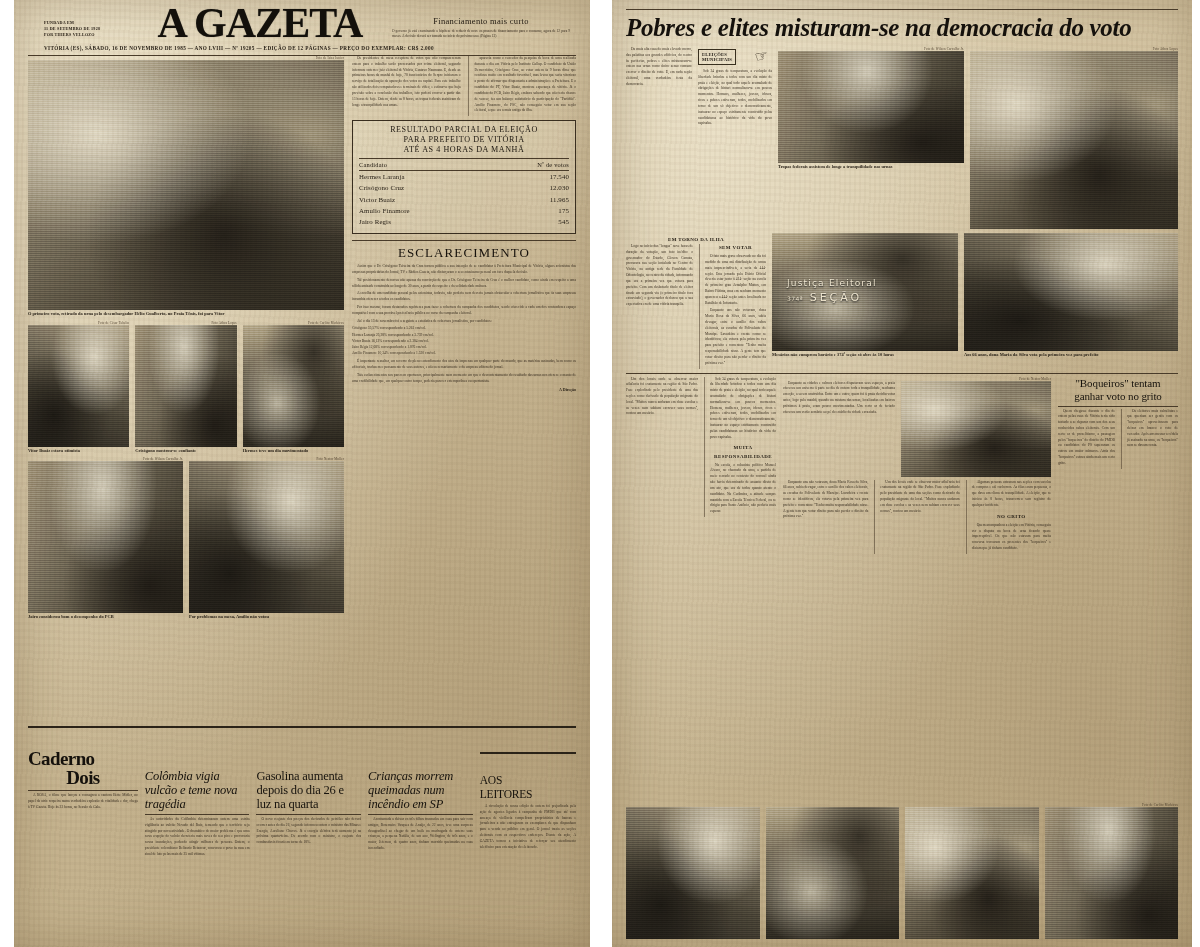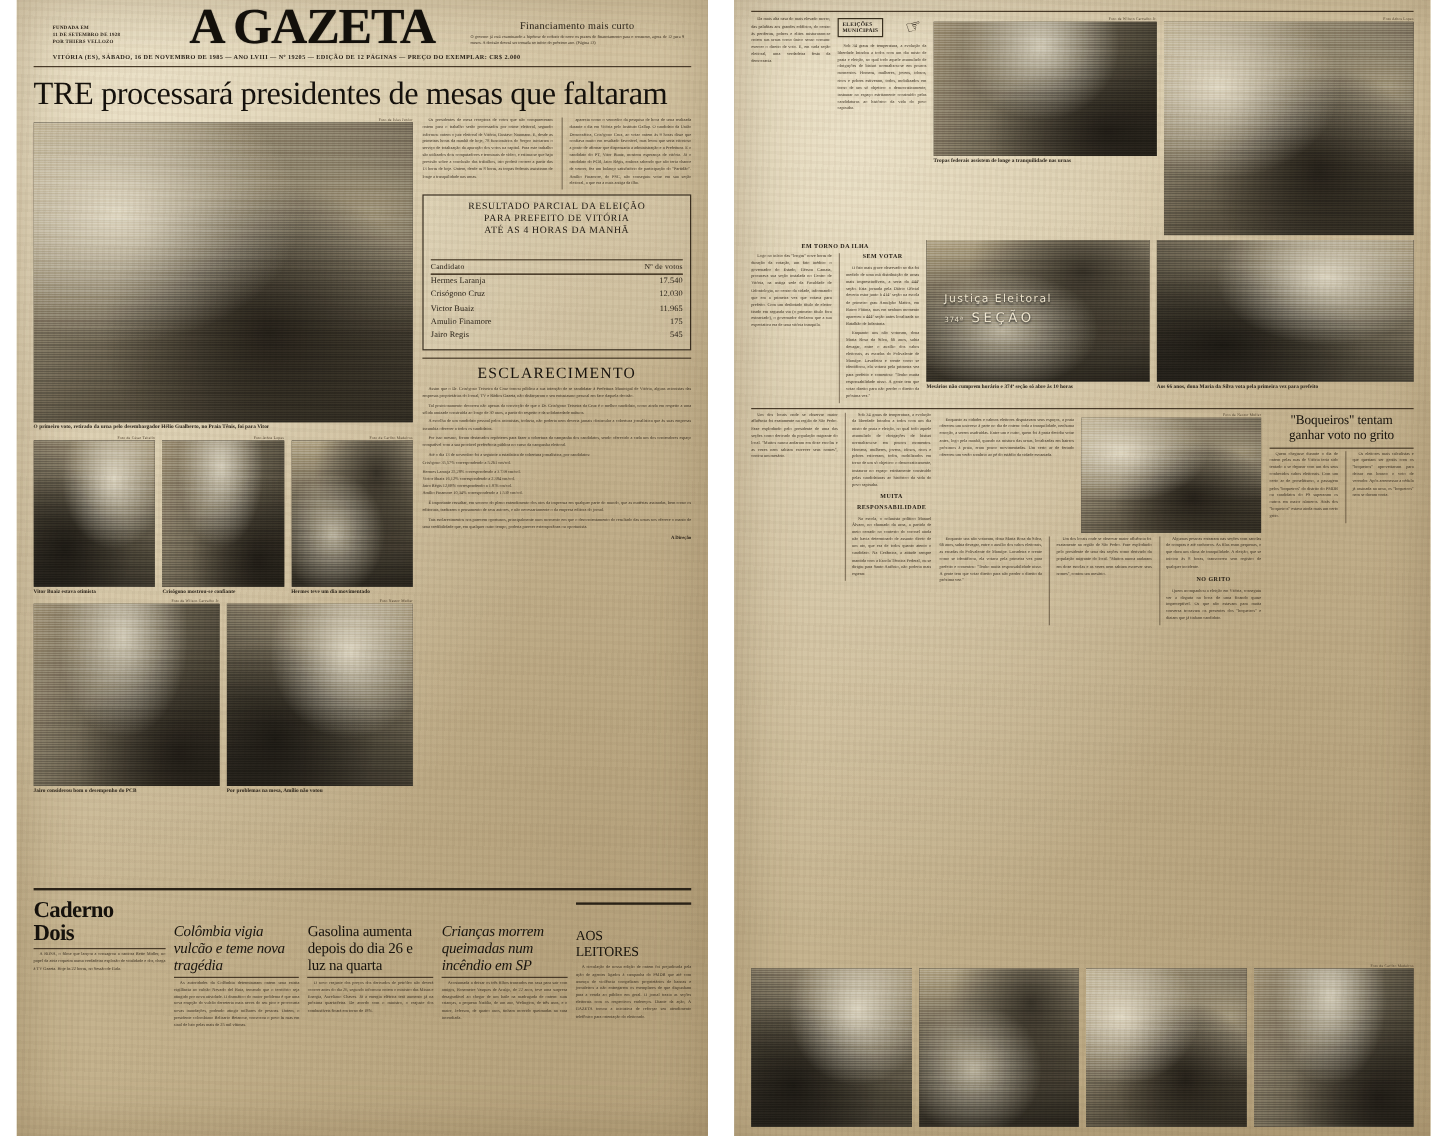--- a/index.html
+++ b/index.html
@@ -107,21 +107,21 @@
   .ph-c::before{background-image:radial-gradient(ellipse at 48% 18%, rgba(248,243,226,.72), rgba(248,243,226,0) 48%),radial-gradient(ellipse at 78% 82%, rgba(24,20,15,.78), rgba(24,20,15,0) 50%),linear-gradient(120deg,#a89c83,#6b6351 50%,#2f2b21);}
   .ph-d::before{background-image:radial-gradient(ellipse at 34% 64%, rgba(238,231,210,.7), rgba(238,231,210,0) 46%),radial-gradient(ellipse at 70% 22%, rgba(30,26,19,.74), rgba(30,26,19,0) 52%),linear-gradient(175deg,#bcb094,#554e3f 58%,#29251d);}
 
   
   .result-box{
     border:1px solid #3a2f20;padding:4px 6px 6px;margin:4px 0 6px;
     background:rgba(255,252,240,.14);
   }
   .result-title{
     text-align:center;font-size:8.1px;line-height:10px;letter-spacing:.55px;
-    color:#1f1912;margin-bottom:19px;
+    color:#1f1912;margin-bottom:3px;
   }
   .result-box table{width:100%;border-collapse:collapse;}
   .result-box th{
     font-size:6.4px;font-weight:normal;text-align:left;letter-spacing:.2px;
     border-top:1px solid #4a3c2a;border-bottom:1px solid #4a3c2a;
     padding:2px 0;color:#241d14;
   }
   .result-box th.num,.result-box td.num{text-align:right;}
   .result-box td{font-size:6.9px;padding:2.1px 0;color:#241d14;letter-spacing:.1px;}
 
@@ -130,27 +130,27 @@
   .escl-title{
     text-align:center;font-size:13px;letter-spacing:1.1px;color:#18130d;margin-bottom:3px;
   }
   .escl-stats{font-size:3.6px;line-height:1.6;color:#3b3022;}
   .escl-stats div{margin-bottom:.5px;}
   .signoff{text-align:right;font-size:4px;font-weight:bold;margin-top:3px;color:#2c2419;}
 
   
   .caderno{
     position:absolute;left:14px;right:14px;bottom:8px;height:190px;
-    border-top:2px solid #2b2318;padding-top:7px;
+    border-top:2px solid #2b2318;padding-top:21px;
     display:grid;grid-template-columns:1.05fr 1fr 1fr 1fr .92fr;gap:7px;
   }
   .caderno-logo{
     font-weight:bold;font-size:19px;line-height:19px;letter-spacing:-.6px;color:#15110c;
   }
-  .caderno-logo .l2{display:block;text-align:left;}
+  .caderno-logo .l2{display:block;text-align:center;}
   .cd-head{
     font-style:italic;font-size:12.5px;line-height:14px;letter-spacing:-.2px;color:#17130d;margin-top:20px;
   }
   .cd-head.roman{font-style:normal;}
   .cd-head.center{text-align:left;font-style:normal;font-size:11.5px;line-height:13.5px;}
   .cd-rule{height:1px;background:#4a3c2a;margin:3px 0 2px;}
   .cd-rule.thick{height:2px;background:#2b2318;}
 
   
   .col-rule{border-left:1px solid rgba(74,60,42,.55);}
@@ -189,21 +189,20 @@
 POR THIERS VELLOZO</div>
         <div class="nameplate">A GAZETA</div>
         <div class="topbrief">
           <div class="tb-h">Financiamento mais curto</div>
           <div class="tb-b">O governo já está examinando a hipótese de reduzir de nove os prazos de financiamento para o consumo, agora de 12 para 9 meses. A decisão deverá ser tomada no início do próximo ano. (Página 13)</div>
         </div>
         <div class="dateline">VITÓRIA (ES), SÁBADO, 16 DE NOVEMBRO DE 1985 — ANO LVIII — Nº 19205 — EDIÇÃO DE 12 PÁGINAS — PREÇO DO EXEMPLAR: Cr$ 2.000</div>
       </div>
       <div class="rule-thin"></div>
 
-      <div class="lead-head">TRE processará presidentes de mesas que faltaram</div>
 
       <div style="display:grid;grid-template-columns:316px 1fr;gap:8px;">
 
         <div>
           <div class="tiny-credit">Foto de Isias Junior</div>
           <div class="photo ph-a" style="height:250px;"></div>
           <div class="cap">O primeiro voto, retirado da urna pelo desembargador Hélio Gualberto, no Praia Tênis, foi para Vitor</div>
 
           <div class="grid3" style="margin-top:4px;position:relative;">
             <div style="position:relative;">
@@ -358,20 +357,21 @@
         </div>
       </div>
 
     </div>
   </div>
 
   <div class="sheet" id="sheet-right">
     <div class="pad">
 
       <div class="rule-thin" style="margin-bottom:4px;"></div>
+      <div class="page2-head">Pobres e elites misturam-se na democracia do voto</div>
 
       <div style="display:grid;grid-template-columns:66px 74px 186px 1fr;gap:6px;">
         <div class="body-col">
           <p>Da mais alta casa do mais elevado morro, das palafitas aos grandes edifícios, do centro às periferias, pobres e elites misturaram-se ontem nas urnas como único senso comum: exercer o direito de voto. E, em cada seção eleitoral, uma verdadeira festa da democracia.</p>
         </div>
 
         <div style="position:relative;">
           <div class="elec-logo">
             <span>ELEIÇÕES</span><br>
             <span>MUNICIPAIS</span>

